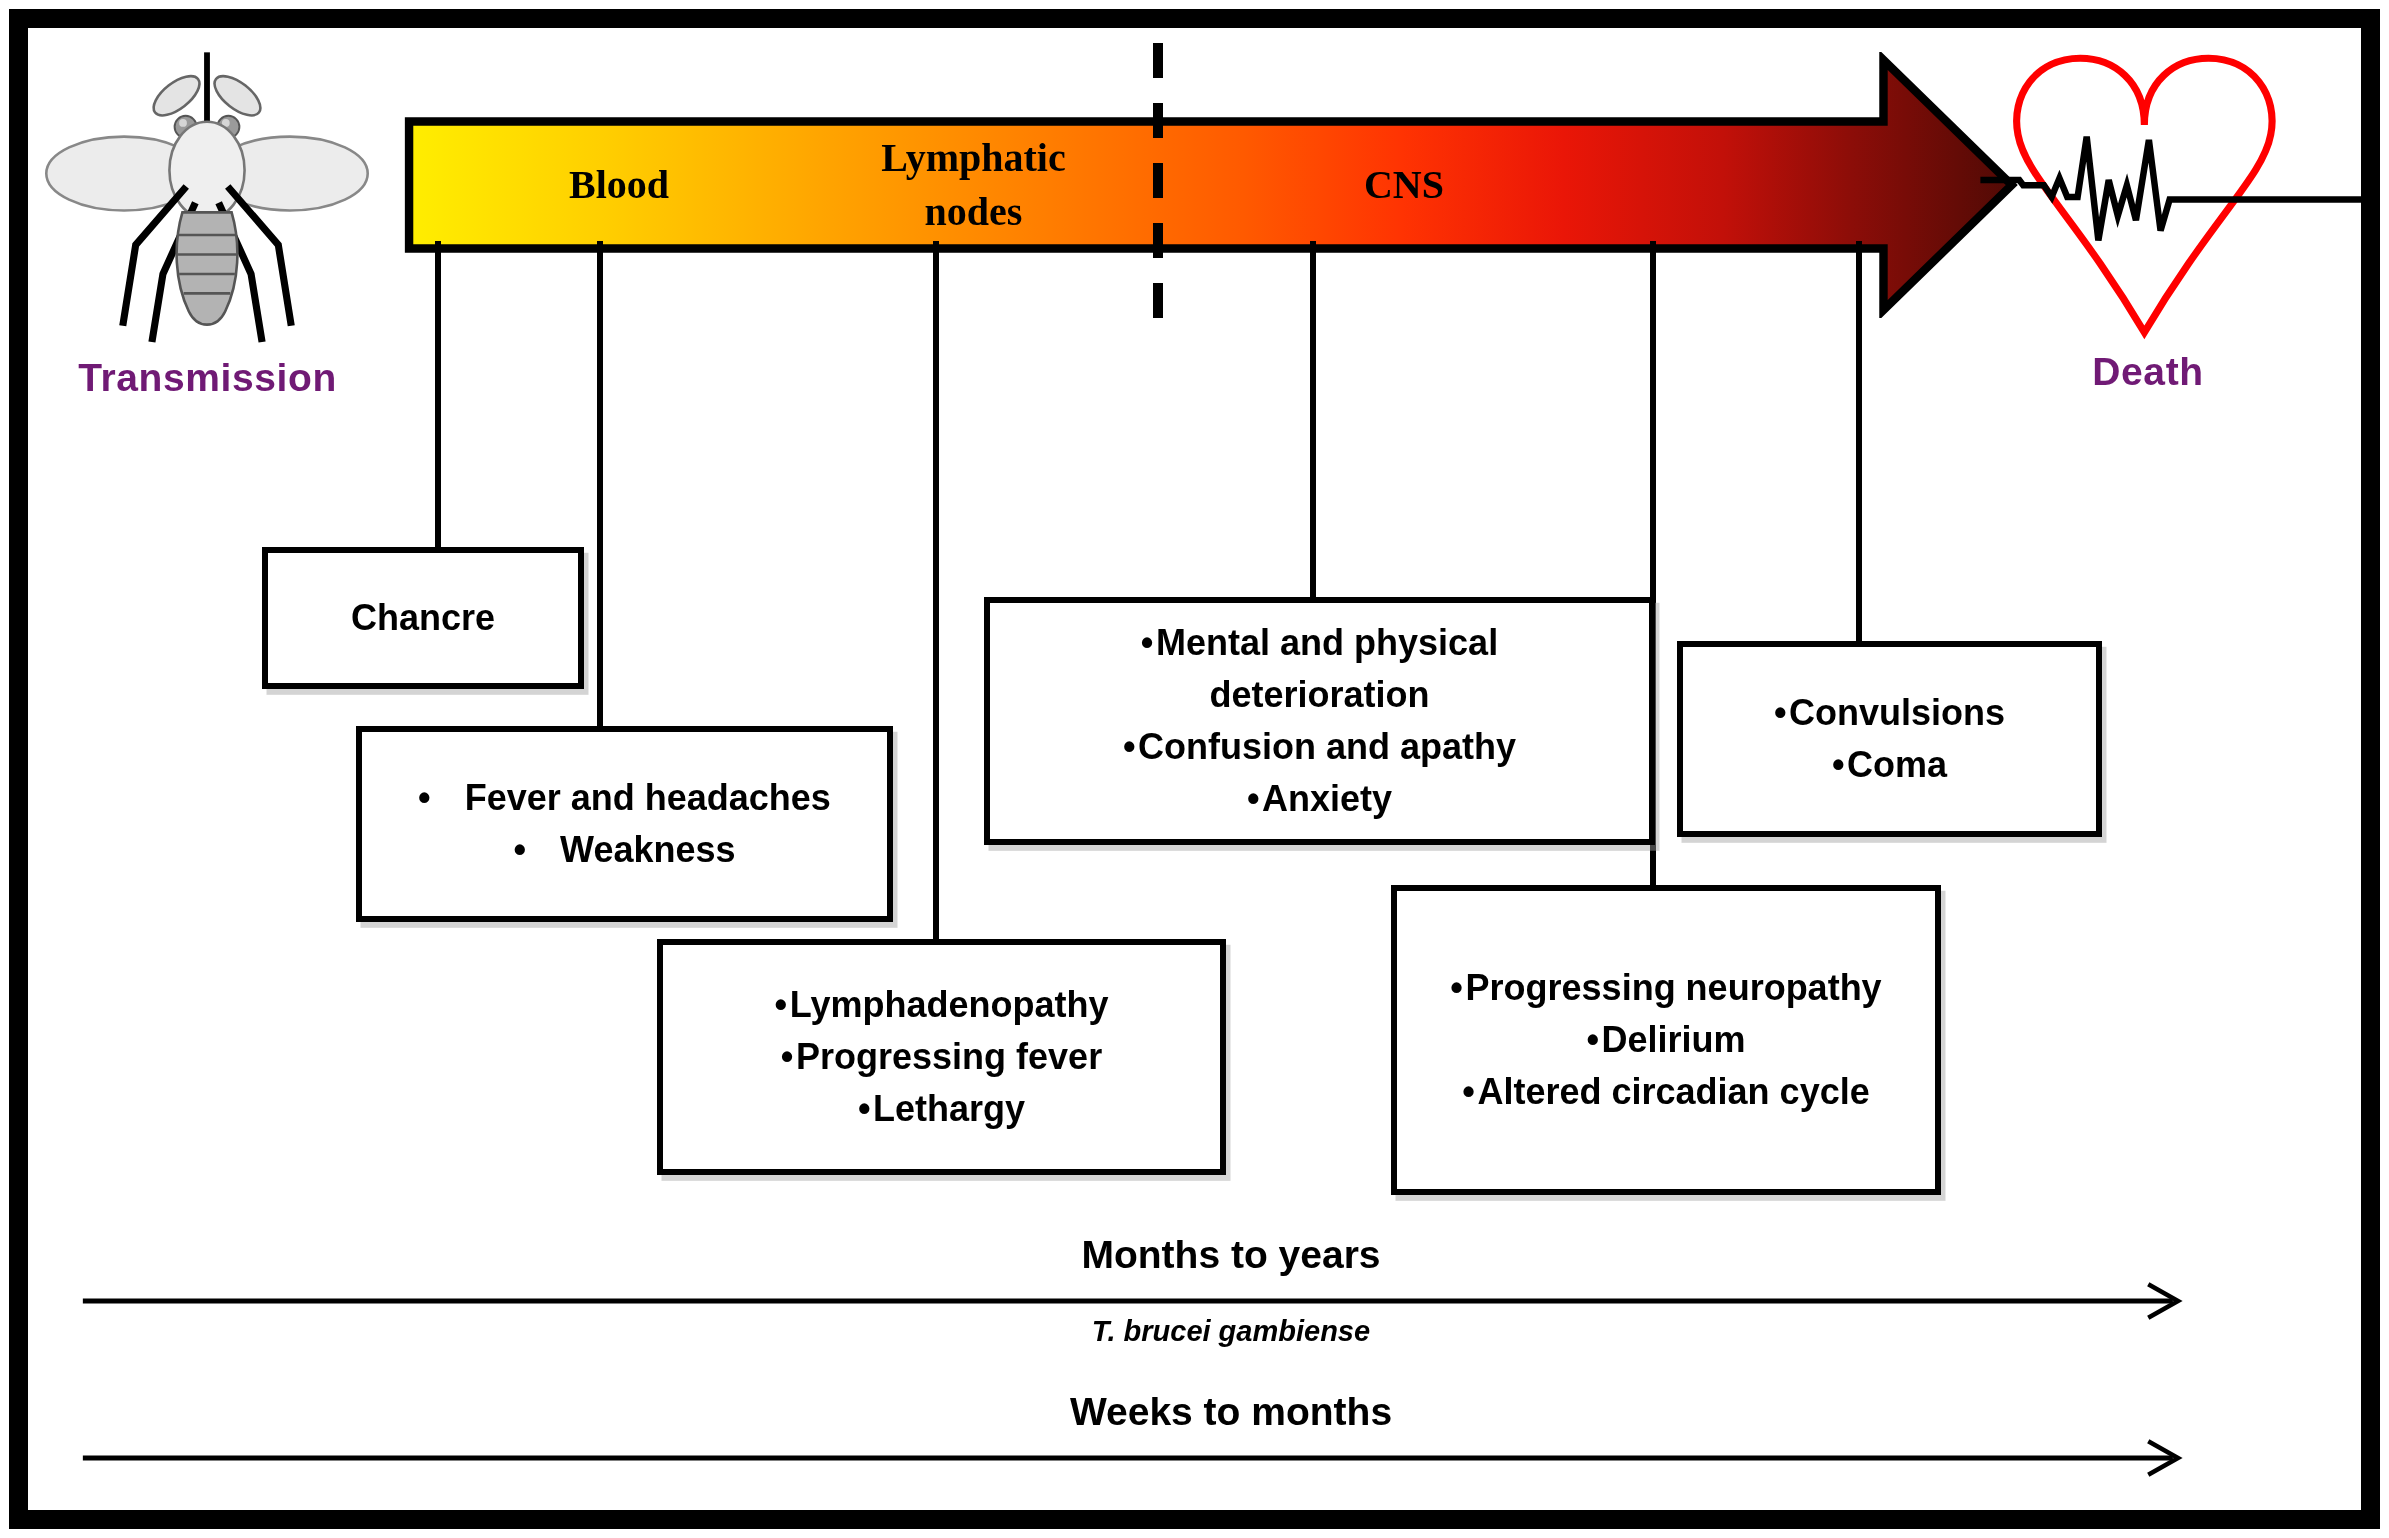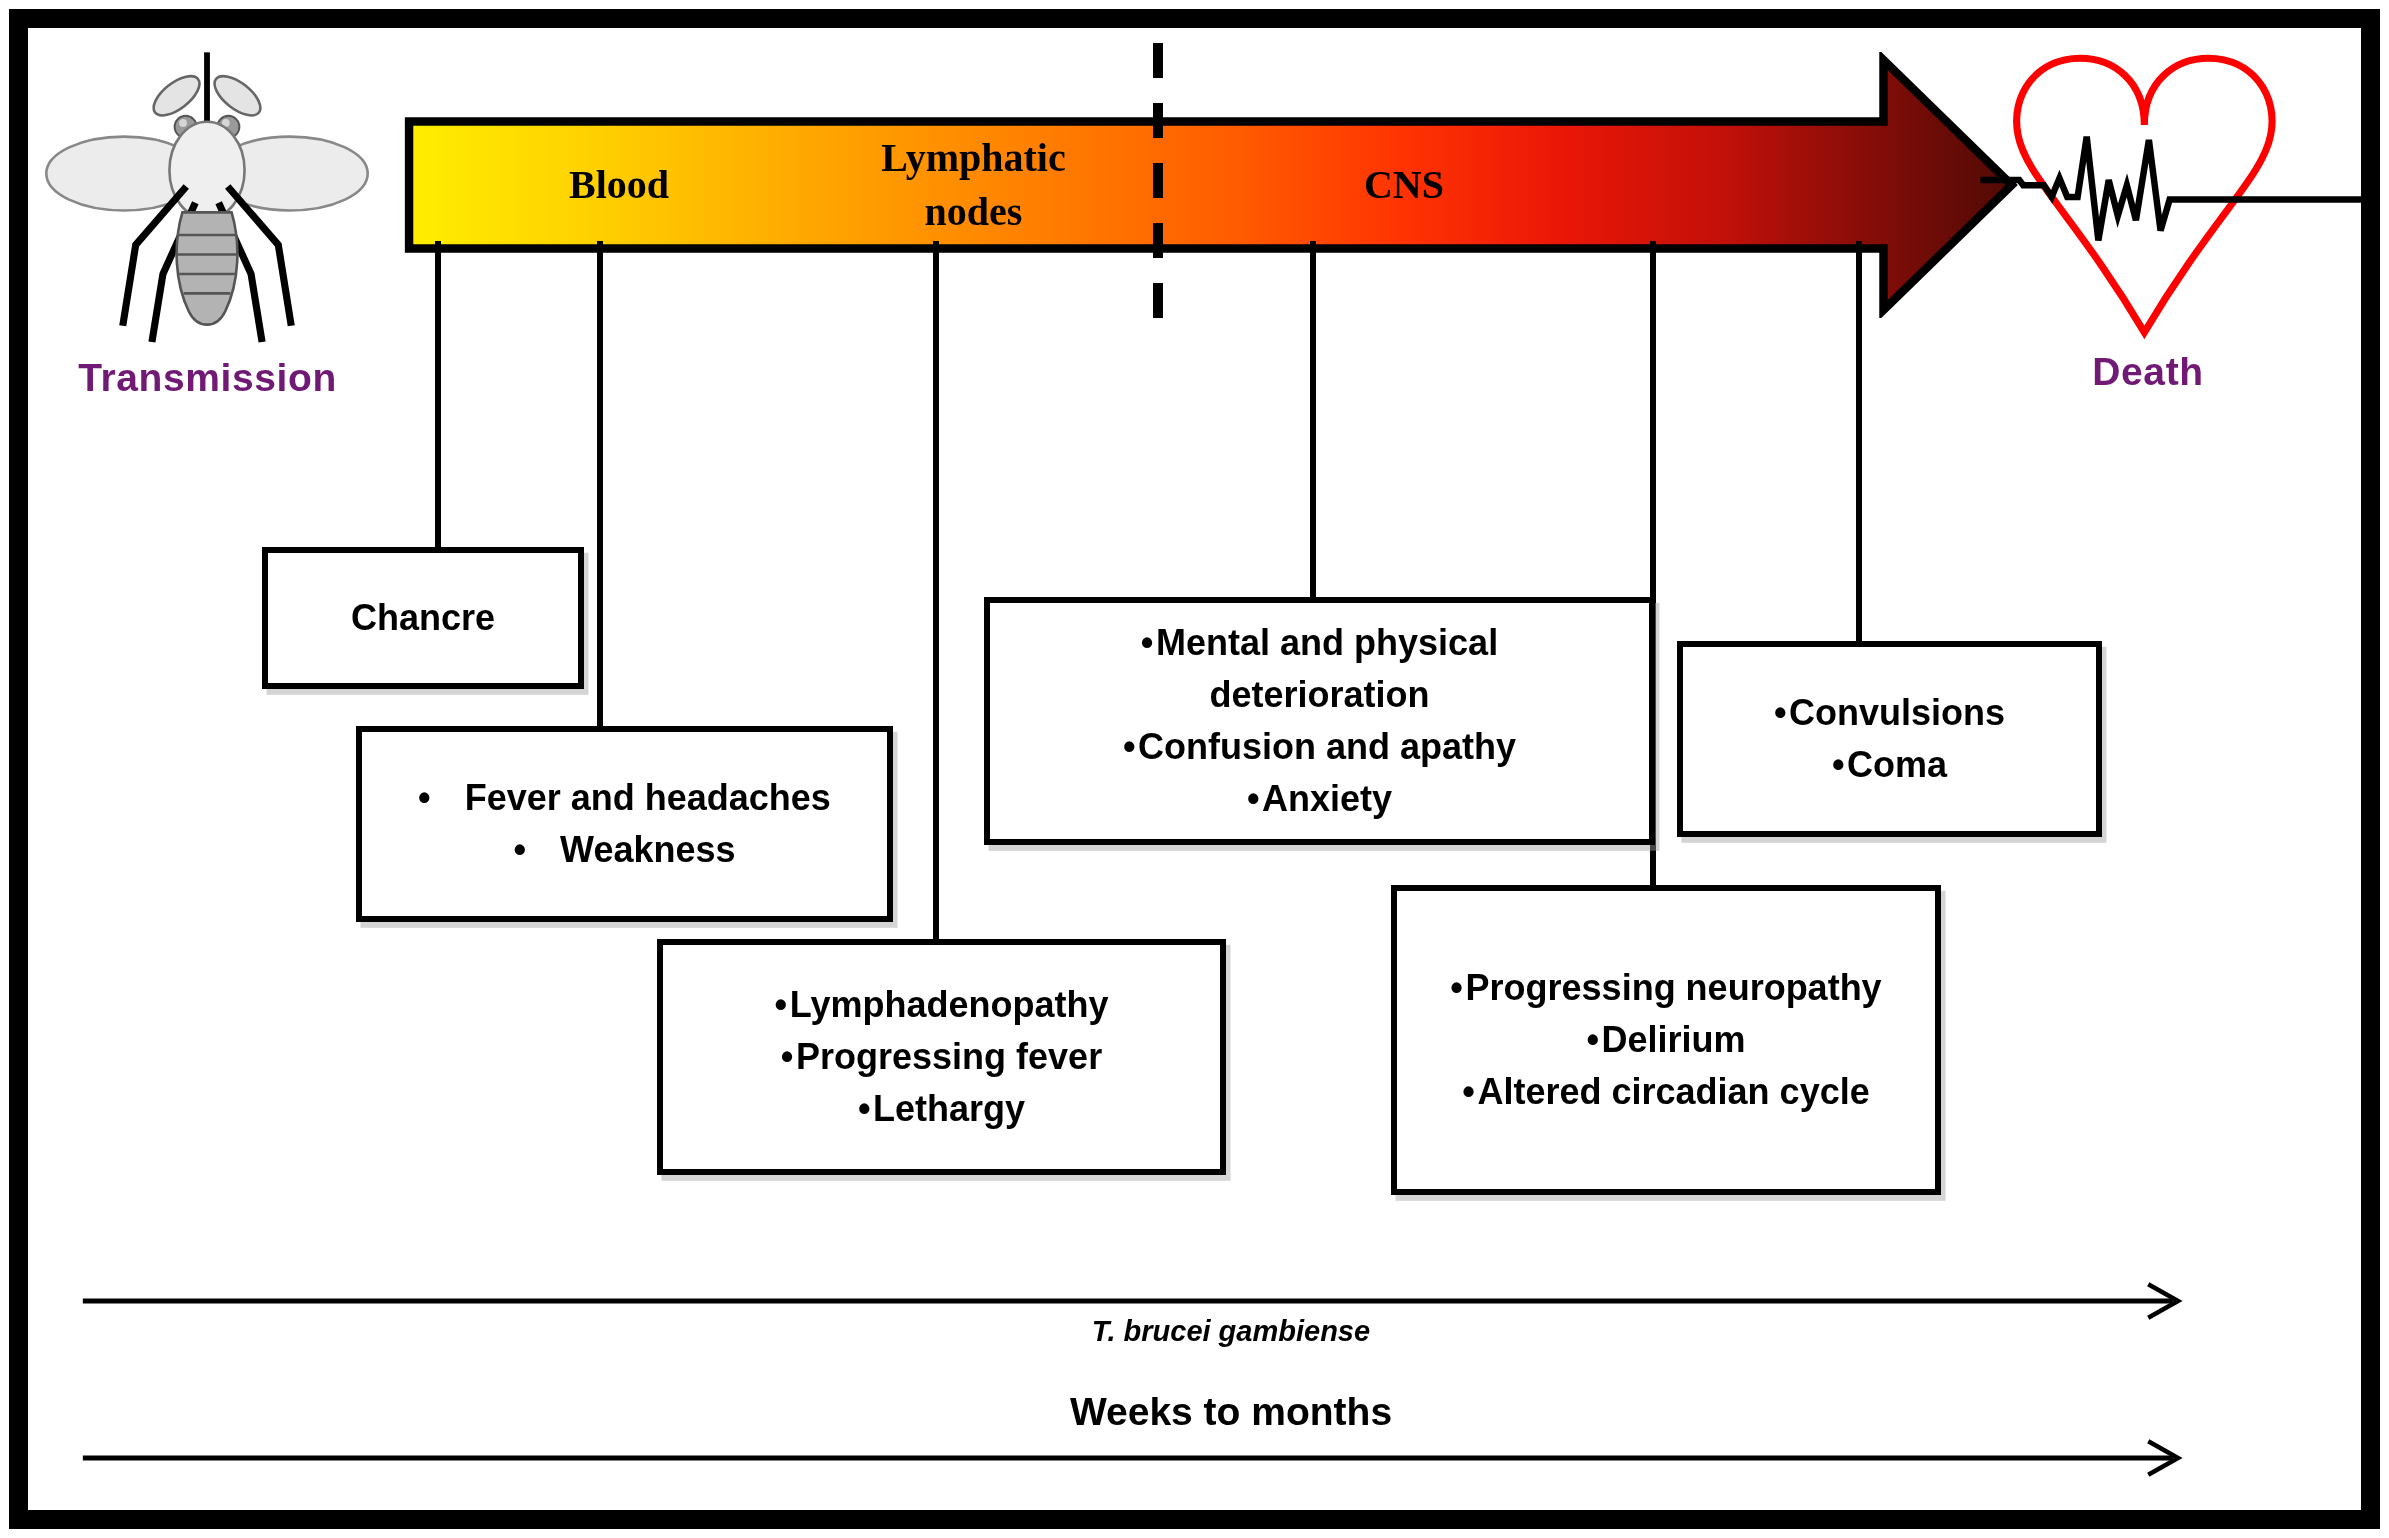--- a/index.html
+++ b/index.html
@@ -199,20 +199,21 @@
   </div>
 
   <svg class="abs" style="left:1979px;top:44px;" width="402" height="324" viewBox="0 0 620 500">
     <path d="M255,125 C255,58 208,22 156,22 C88,22 48,80 60,140 C72,205 150,268 255,445
              C360,268 438,205 450,140 C462,80 422,22 354,22 C302,22 255,58 255,125 Z" fill="none" stroke="#ff0000" stroke-width="11"></path>
     <polyline points="2,210 62,210 68,218 100,218 112,236 124,207 136,236 152,236 166,143 184,303 200,210 214,265 228,218 242,272 262,148 280,288 294,240 362,240 618,240" fill="none" stroke="#000" stroke-width="10" stroke-linejoin="miter"></polyline>
   </svg>
 
   <div class="abs ctr graylab" id="death-label">Death</div>
 
+  <div class="abs ctr dur-title" id="dur1-title">Months to years</div>
   <svg class="dur-arrow" id="dur1-arrow" viewBox="0 0 3270 68">
     <line x1="2" y1="34" x2="3232" y2="34" stroke="#000" stroke-width="8"></line>
     <path d="M3194,8 L3240,34 L3194,60" fill="none" stroke="#000" stroke-width="7"></path>
   </svg>
   <div class="abs ctr dur-species" id="dur1-species">T. brucei gambiense</div>
 
   <div class="abs ctr dur-title" id="dur2-title">Weeks to months</div>
   <svg class="dur-arrow" id="dur2-arrow" viewBox="0 0 3270 68">
     <line x1="2" y1="34" x2="3232" y2="34" stroke="#000" stroke-width="8"></line>
     <path d="M3194,8 L3240,34 L3194,60" fill="none" stroke="#000" stroke-width="7"></path>

